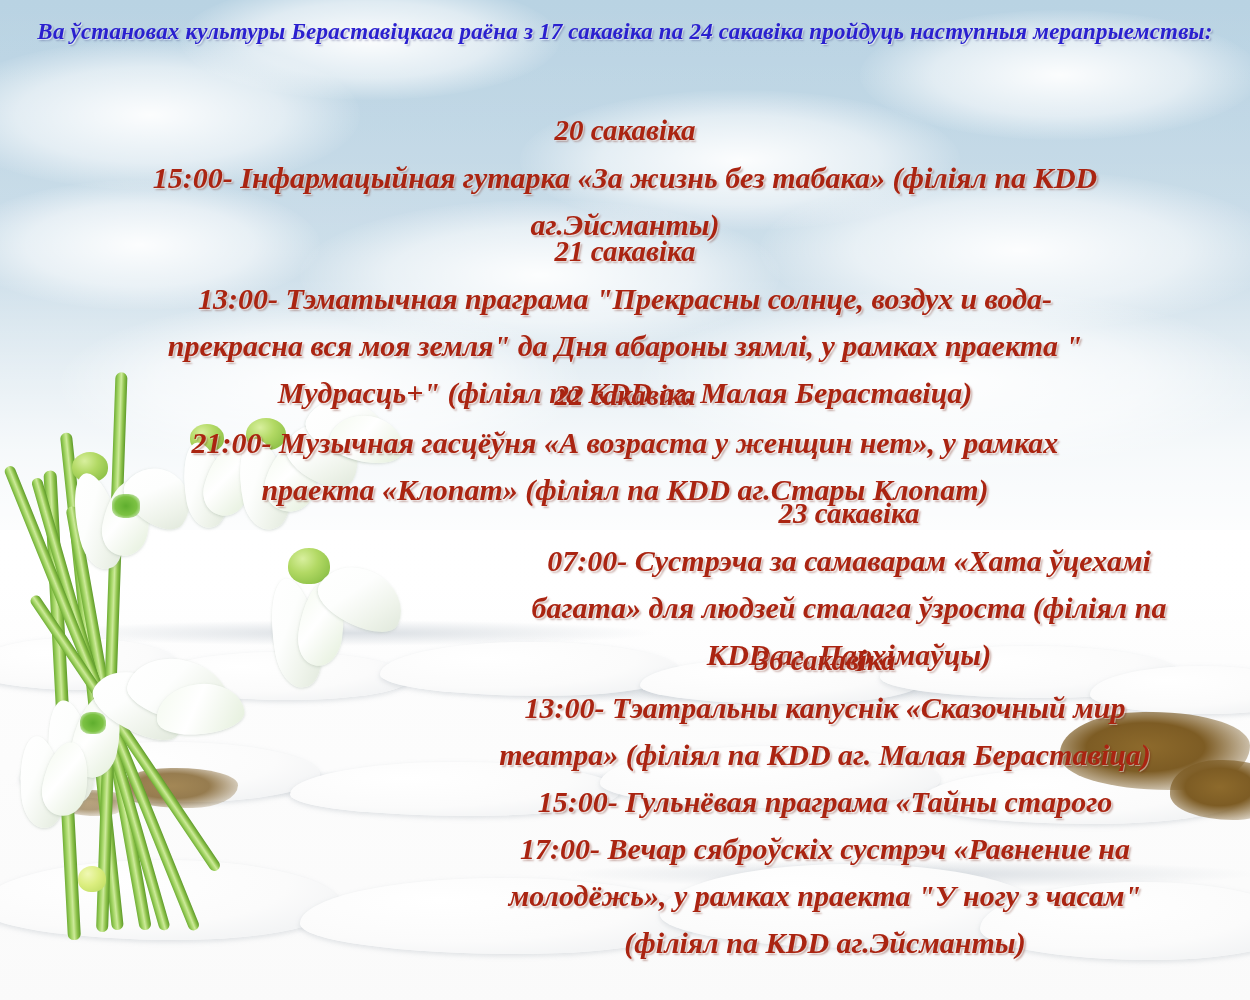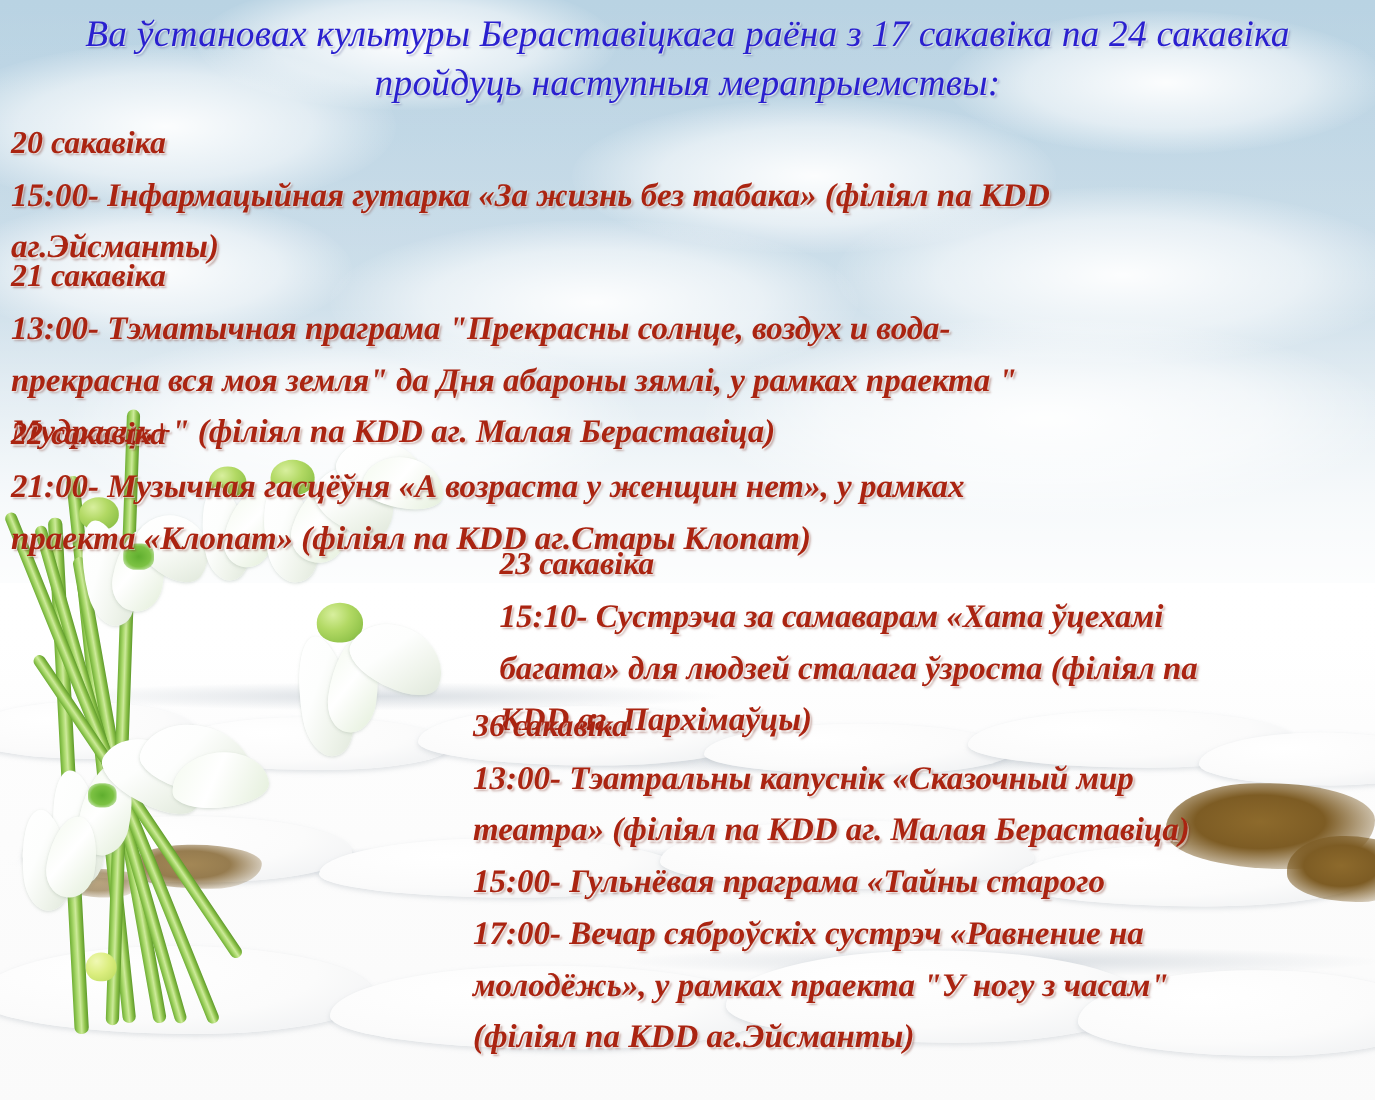--- a/index.html
+++ b/index.html
@@ -54,27 +54,27 @@
   .petal.inner{background:linear-gradient(120deg,#f4faef 0%,#ffffff 45%,#e4efdb 100%);}
   .greenmark{position:absolute;border-radius:40%;background:radial-gradient(ellipse at center,#5fae2e 0%,#7cc243 55%,rgba(124,194,67,0) 100%);}
 
   
   #textlayer{position:absolute;inset:0;}
   .title{
     position:absolute;left:0;right:0;top:10px;
     text-align:center;
     color:#2a20cf;
     font-family:"Liberation Serif", serif;
-    font-weight:normal;font-style:italic;
-    font-size:34px;line-height:44px;
+    font-weight:bold;font-style:italic;
+    font-size:23px;line-height:44px;
     letter-spacing:.2px;
     text-shadow:1px 1px 0 rgba(255,255,255,.55), 2px 2px 2px rgba(20,20,100,.28);
     padding:0 18px;
   }
-  .block{position:absolute;text-align:left;color:#aa2411;
+  .block{position:absolute;text-align:center;color:#aa2411;
     font-family:"Liberation Serif", serif;
     font-weight:bold;font-style:italic;
     font-size:30px;line-height:47px;
     text-shadow:1px 1px 0 rgba(255,255,255,.45), 2px 2px 2px rgba(110,30,15,.35);
   }
   .line{white-space:nowrap;}
   .date{font-size:29px;}
 </style>
 </head>
 <body>
@@ -209,21 +209,21 @@
     </div>
 
     <div class="block" style="left:10px;right:10px;top:372px;">
       <div class="line date">22 сакавіка</div>
       <div class="line">21:00- Музычная гасцёўня «А возраста у женщин нет», у рамках</div>
       <div class="line">праекта «Клопат» (філіял па КDD аг.Стары Клопат)</div>
     </div>
 
     <div class="block" style="left:454px;width:790px;top:490px;">
       <div class="line date">23 сакавіка</div>
-      <div class="line">15:10- Сустрэча за самаварам «Хата ўцехамі</div>
+      <div class="line">07:00- Сустрэча за самаварам «Хата ўцехамі</div>
       <div class="line">багата» для людзей сталага ўзроста (філіял па</div>
       <div class="line">КDD аг. Пархімаўцы)</div>
     </div>
 
     <div class="block" style="left:430px;width:790px;top:637px;">
       <div class="line date">36 сакавіка</div>
       <div class="line">13:00- Тэатральны капуснік «Сказочный мир</div>
       <div class="line">театра» (філіял па КDD аг. Малая Бераставіца)</div>
       <div class="line">15:00- Гульнёвая праграма «Тайны старого</div>
       <div class="line">17:00- Вечар сяброўскіх сустрэч «Равнение на</div>

